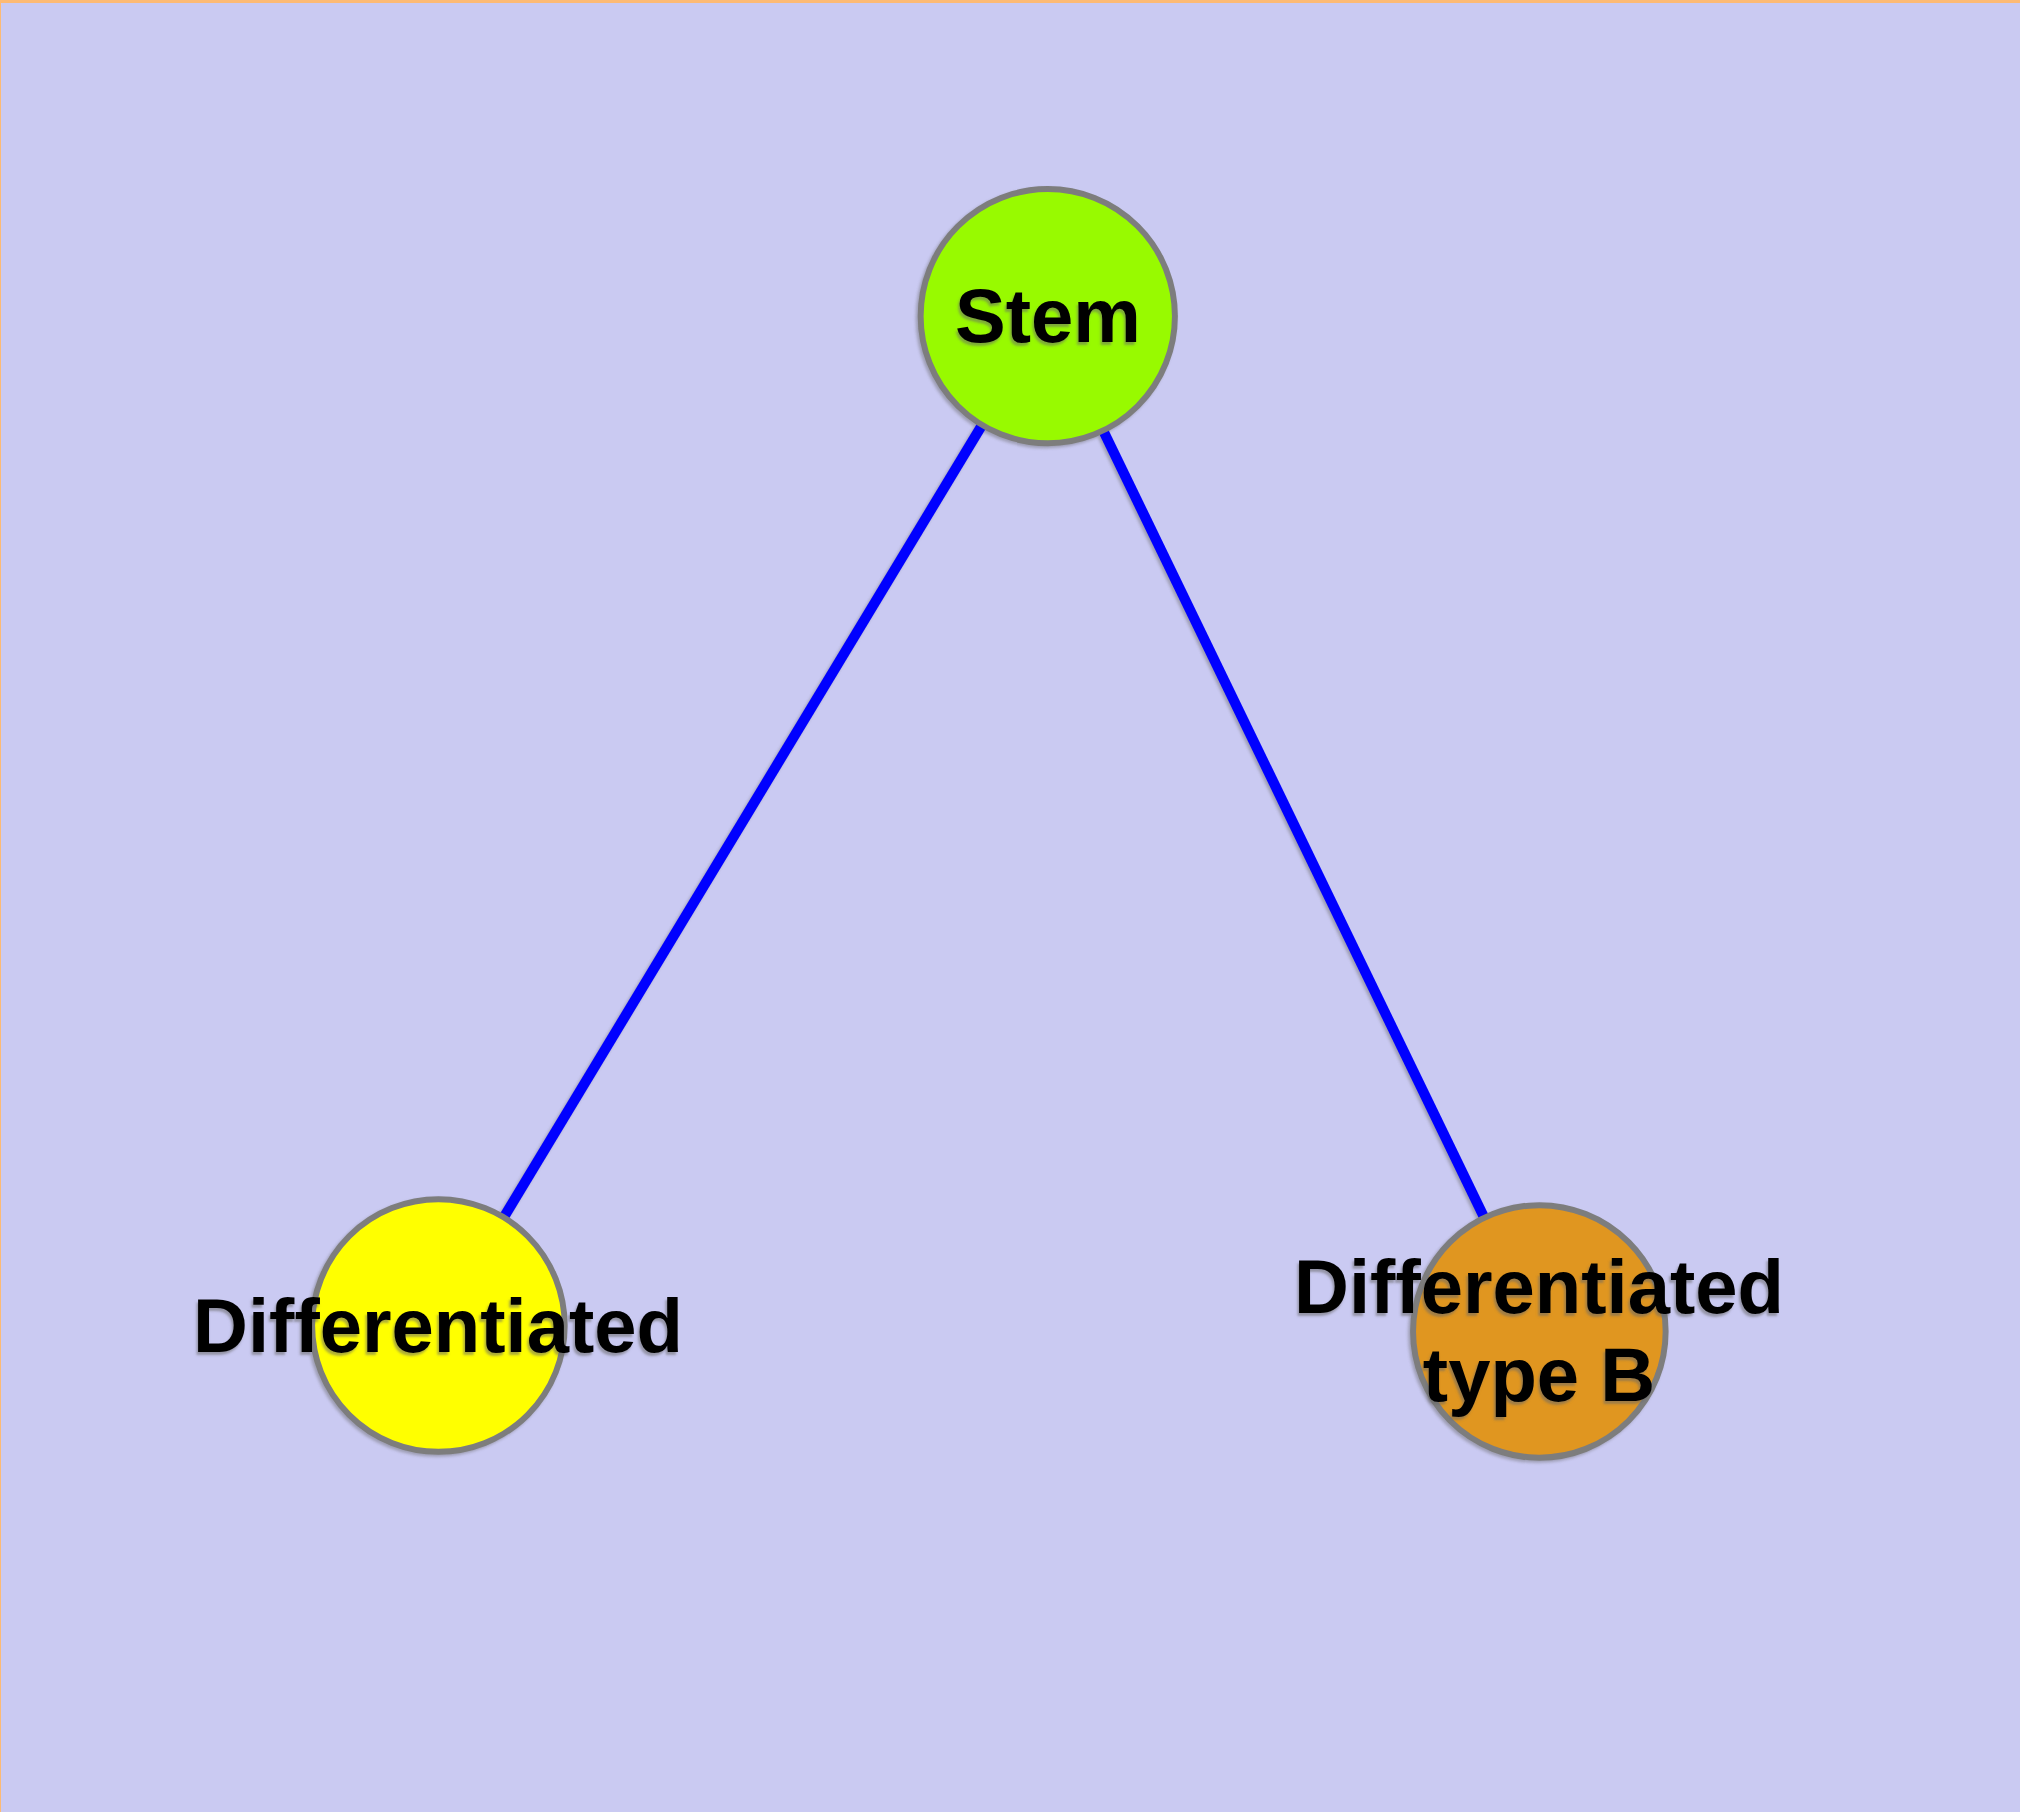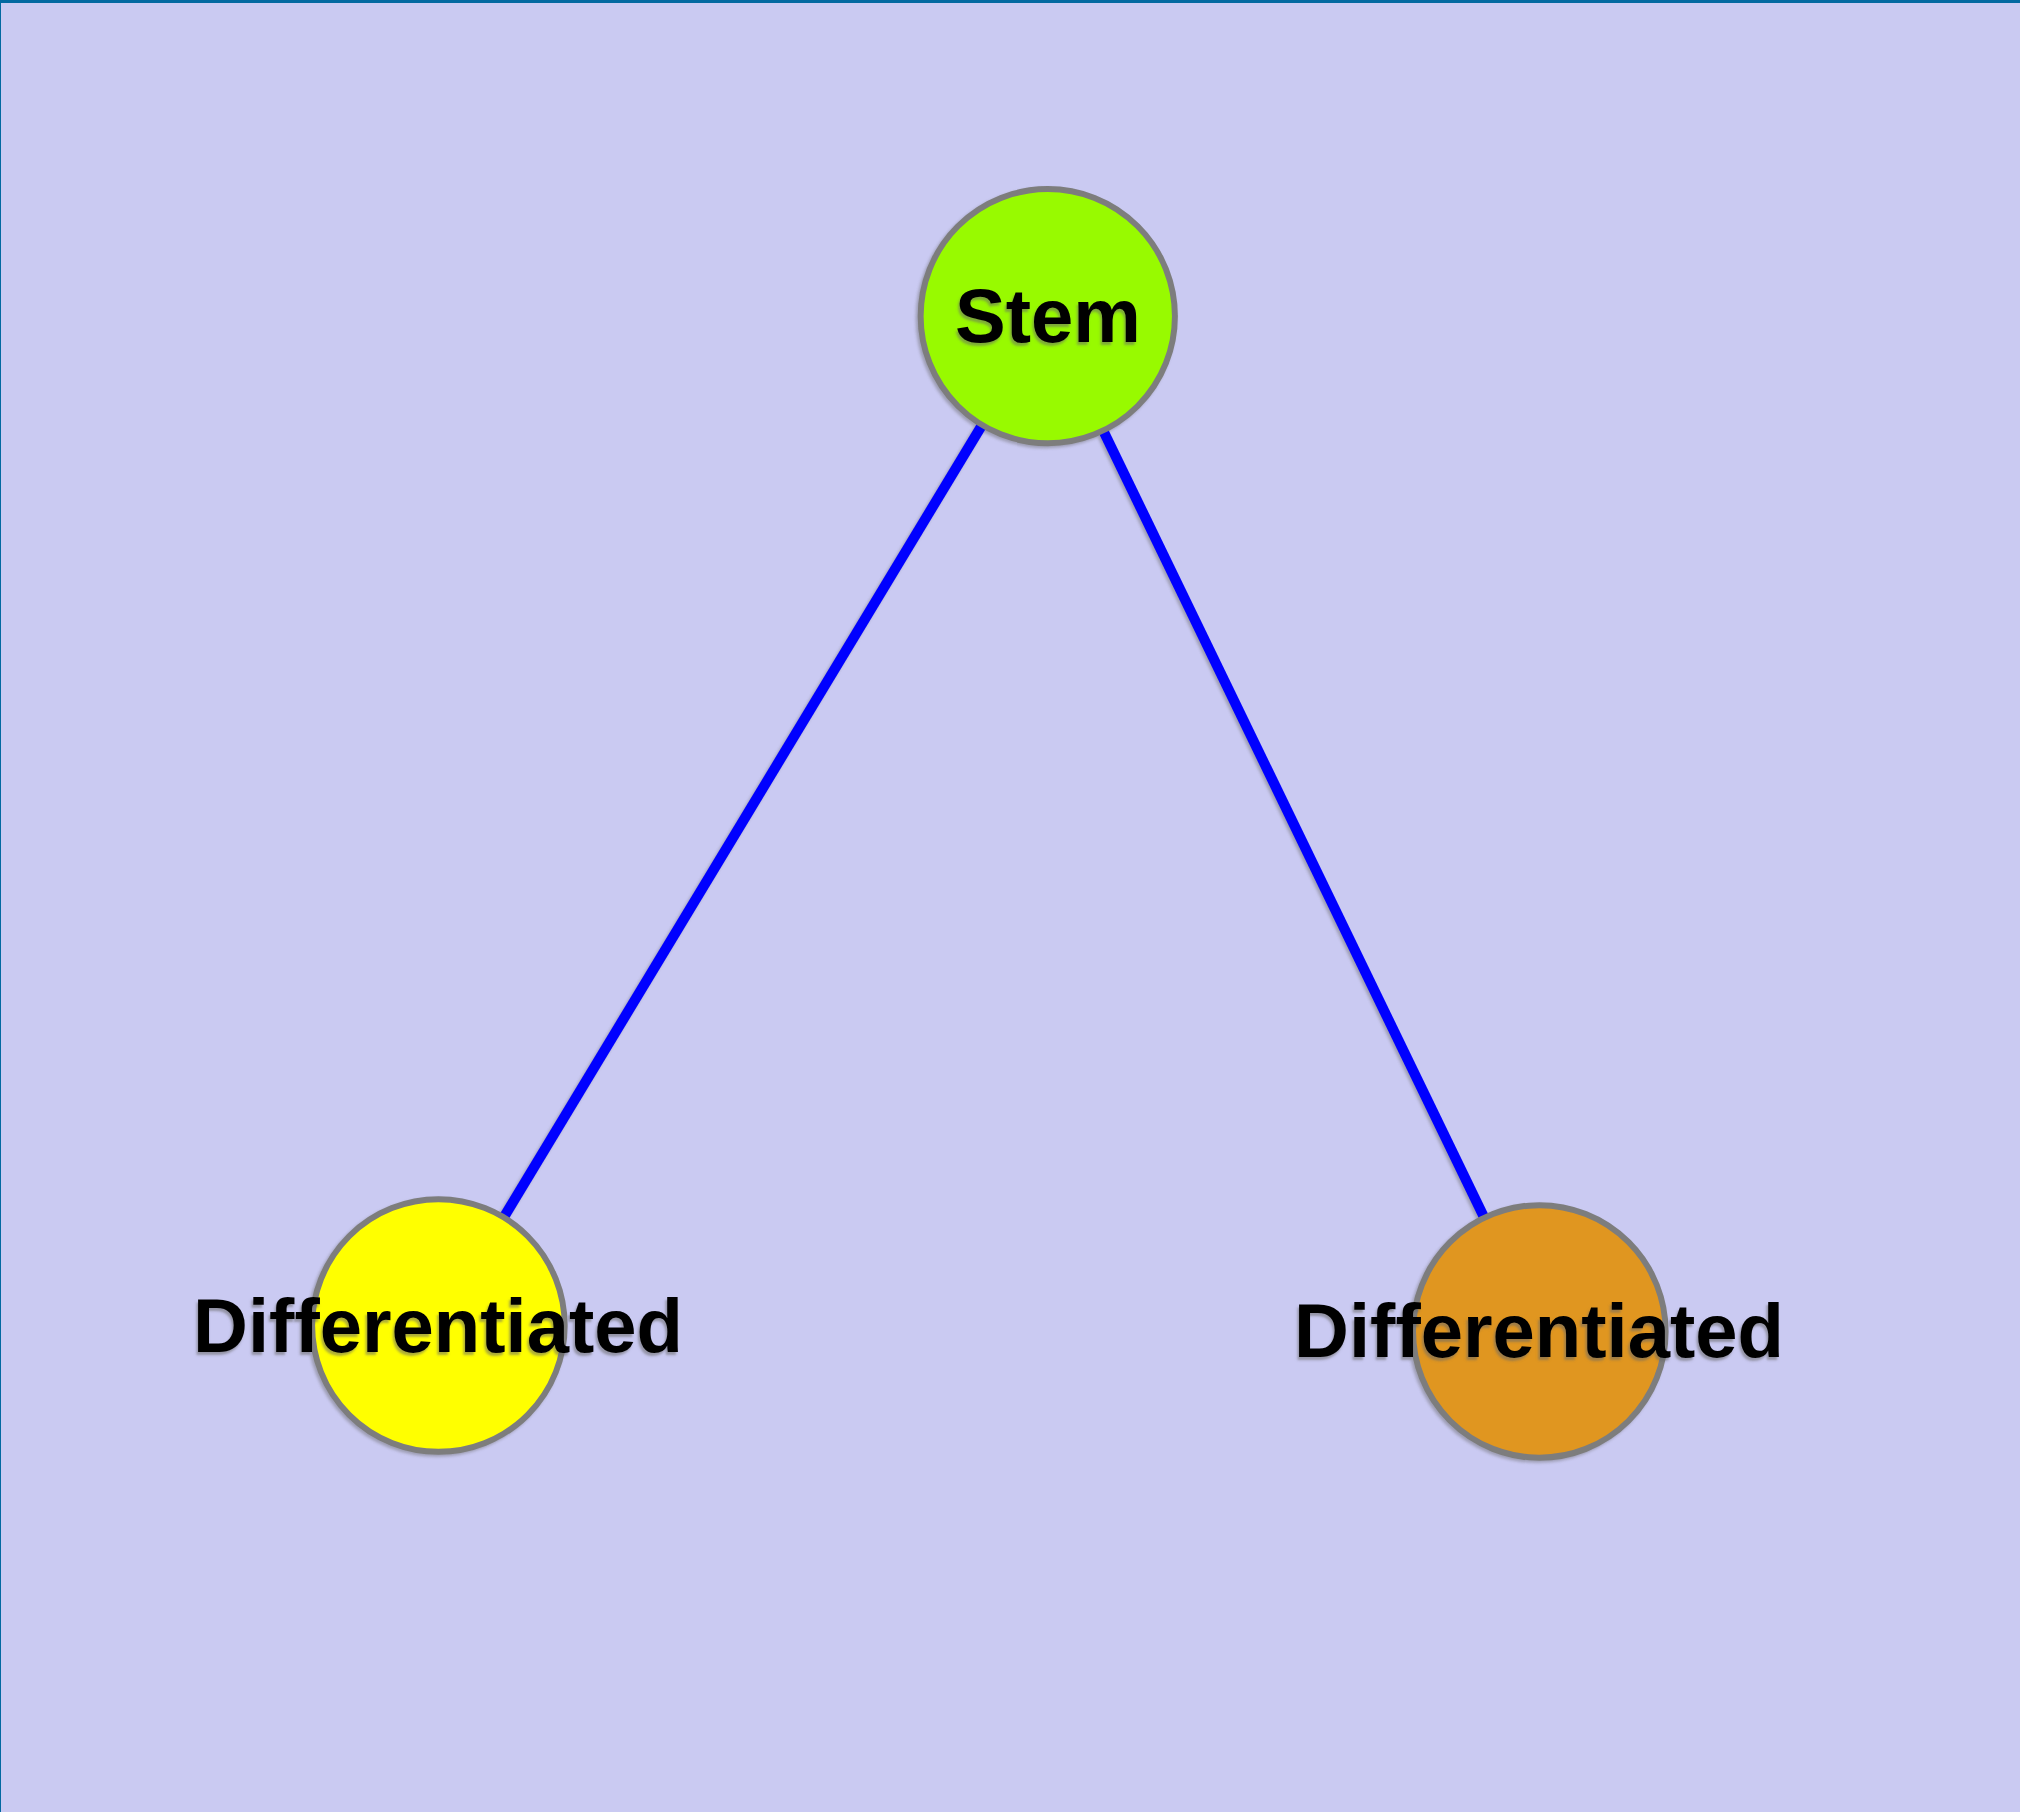--- a/index.html
+++ b/index.html
@@ -40,36 +40,37 @@
     text-shadow: -1.7px 2.5px 2.5px rgba(104,104,104,0.55);
     pointer-events: none;
   }
   .node-label .line {
     display: block;
   }
 </style>
 </head>
 <body>
 
-<div class="canvas" style="width: 2021px; height: 1812px; background: #0369a1;">
+<div class="canvas" style="width: 2021px; height: 1812px; background: #fdba74;">
   <div class="bg" style="background: rgb(202, 202, 242);"></div>
 
   <svg class="graph" xmlns="http://www.w3.org/2000/svg" width="2021" height="1812" viewBox="0 0 2384 2138">
       <line x1="1236" y1="373" x2="517" y2="1564" stroke="#0000FF" stroke-width="12"></line>
       <line x1="1236" y1="373" x2="1816" y2="1571" stroke="#0000FF" stroke-width="12"></line>
       <circle cx="1236" cy="373" r="150" fill="#98FA00" stroke="#7D7D7D" stroke-width="7"></circle>
       <circle cx="517" cy="1564" r="149" fill="#FFFF00" stroke="#7D7D7D" stroke-width="7"></circle>
       <circle cx="1816" cy="1571" r="149" fill="#E09620" stroke="#7D7D7D" stroke-width="7"></circle>
     </svg>
 
   <div class="node-label" style="left: 1048px; top: 316px; color: rgb(0, 0, 0);">
     <span class="line">Stem</span>
   </div>
 
   <div class="node-label" style="left: 438px; top: 1326px; color: rgb(0, 0, 0);">
     <span class="line">Differentiated</span>
   </div>
 
   <div class="node-label" style="left: 1539px; top: 1331px; color: rgb(0, 0, 0);">
     <span class="line">Differentiated</span>
+    <span class="line">type B</span>
   </div>
 </div>
 
 
 </body></html>

